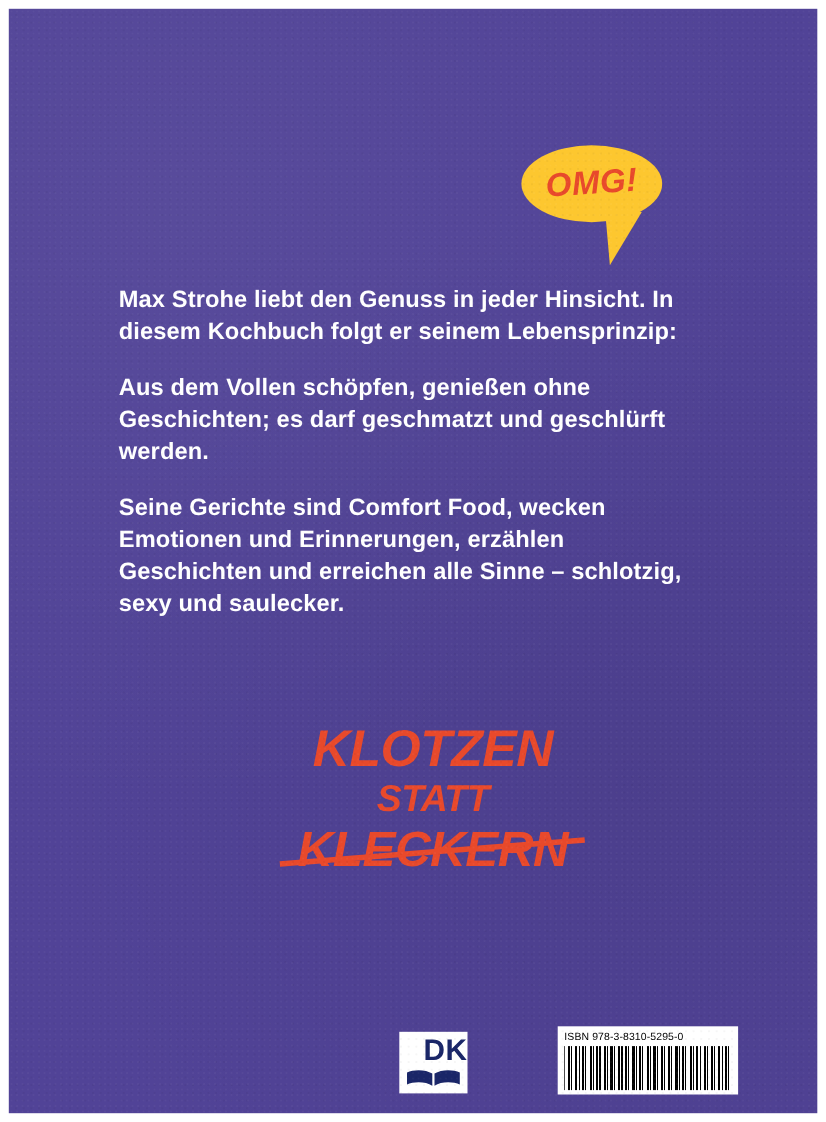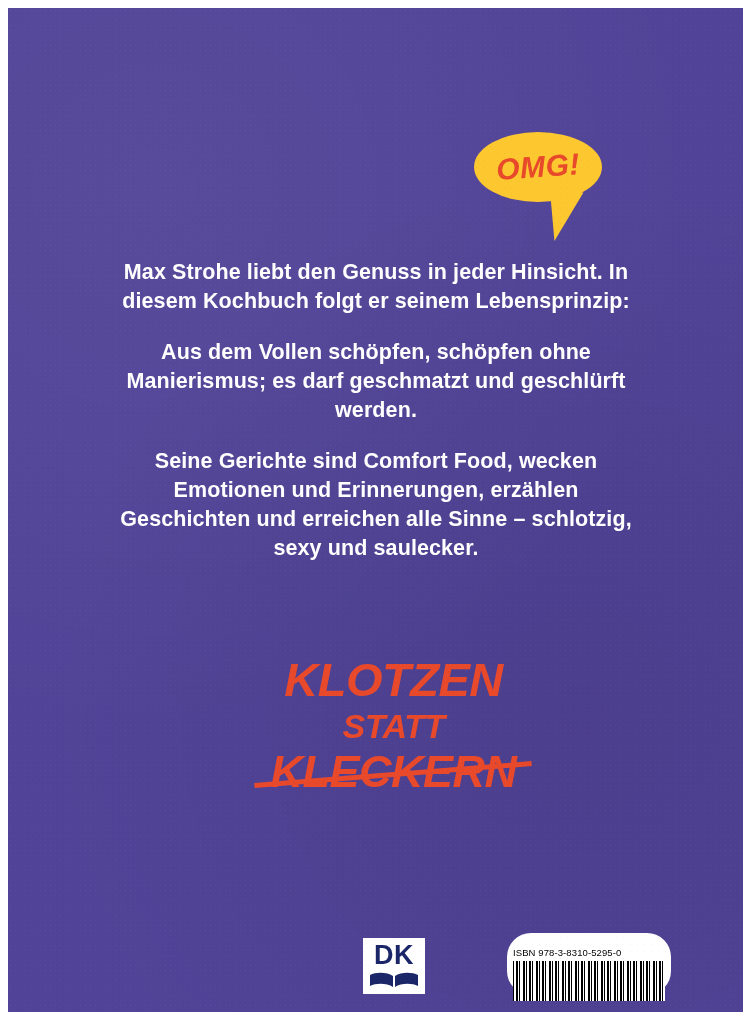--- a/index.html
+++ b/index.html
@@ -87,21 +87,21 @@
     border-top: 52px solid #FDC72F;
     transform: rotate(8deg);
   }
 
   
   .blurb {
     position: absolute;
     left: 100px;
     top: 250px;
     width: 536px;
-    text-align: center;
+    text-align: left;
     color: #ffffff;
   }
   .blurb p {
     margin: 0 0 22px 0;
     font-size: 21.5px;
     line-height: 29px;
     font-weight: 600;
     letter-spacing: 0.1px;
   }
   .blurb p:last-child { margin-bottom: 16px; }
@@ -158,21 +158,21 @@
   .dk-logo .dk-box {
     position: absolute;
     inset: 0;
     background: #ffffff;
   }
   .dk-logo .dk-text {
     position: absolute;
     left: 0;
     top: 2px;
     width: 62px;
-    text-align: center;
+    text-align: right;
     color: #1a2668;
     font-size: 27px;
     font-weight: bold;
     letter-spacing: 0.5px;
   }
   .dk-logo .dk-book {
     position: absolute;
     left: 6px;
     bottom: 6px;
     width: 50px;
@@ -180,23 +180,22 @@
   }
 
   
   .barcode-box {
     position: absolute;
     left: 499px;
     top: 925px;
     width: 164px;
     height: 62px;
     background: #ffffff;
-    padding: 14px 6px;
+    padding: 4px 6px;
     box-sizing: border-box;
-    border-radius: 24px;
   }
   .isbn {
     color: #000000;
     font-size: 9.5px;
     line-height: 12px;
     font-family: "Liberation Sans", sans-serif;
     letter-spacing: 0.1px;
     white-space: nowrap;
   }
   .bars {
@@ -219,21 +218,21 @@
   <div class="cover">
 
     <div class="bubble-wrap">
       <div class="bubble-tail"></div>
       <div class="bubble"></div>
       <div class="bubble-text">OMG!</div>
     </div>
 
     <div class="blurb">
       <p>Max Strohe liebt den Genuss in jeder Hinsicht. In diesem Kochbuch folgt er seinem Lebensprinzip:</p>
-      <p>Aus dem Vollen schöpfen, schöpfen ohne Manierismus; es darf geschmatzt und geschlürft werden.</p>
+      <p>Aus dem Vollen schöpfen, genießen ohne Geschichten; es darf geschmatzt und geschlürft werden.</p>
       <p>Seine Gerichte sind Comfort Food, wecken Emotionen und Erinnerungen, erzählen Geschichten und erreichen alle Sinne – schlotzig, sexy und saulecker.</p>
     </div>
 
     <div class="logo-block">
       <div class="logo-line1">KLOTZEN</div>
       <div class="logo-line2">STATT</div>
       <div class="logo-line3-wrap">
         <div class="logo-line3">KLECKERN</div>
         <div class="strike"></div>
       </div>

